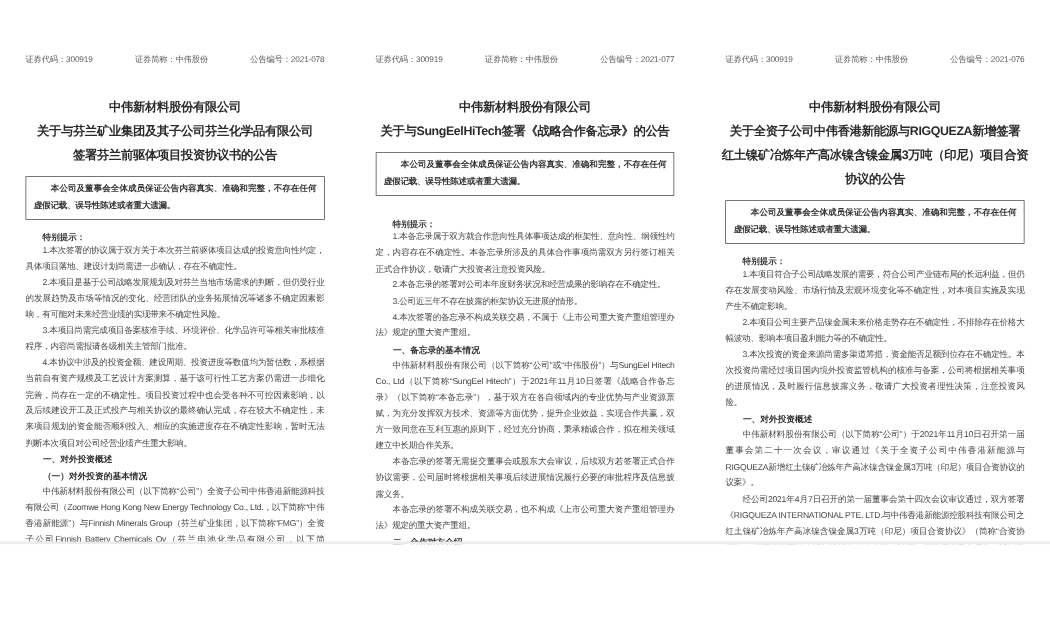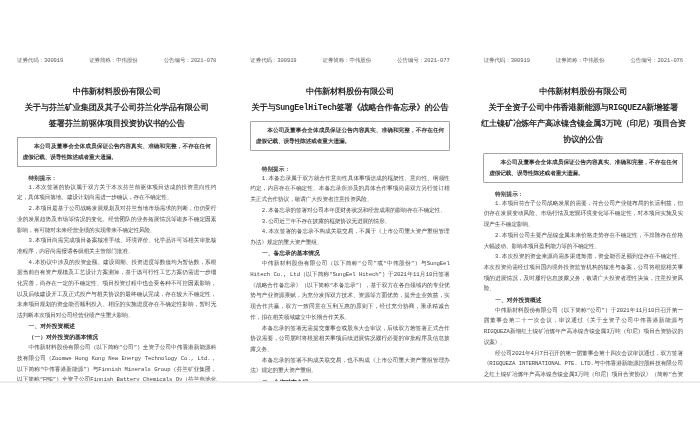--- a/index.html
+++ b/index.html
@@ -1,17 +1,17 @@
 <!DOCTYPE html>
 <html><head>
 <meta charset="utf-8">
 <style>
   html,body{margin:0;padding:0;background:#ffffff;}
   .canvas{position:relative;width:700px;height:363px;overflow:hidden;background:#fff;
-          font-family:Liberation Mono, monospace;margin-top:20px;}
+          font-family:Liberation Sans, sans-serif;}
   .scale-wrap{width:1400px;height:842px;transform:scale(0.5);transform-origin:0 0;display:flex;}
   .page{width:466.66px;height:842px;box-sizing:border-box;padding:72px 34px 0 34px;
         position:relative;overflow:hidden;color:#3f3f3f;background:#fff;}
   .hdr{display:flex;justify-content:space-between;font-size:11px;color:#5a5a5a;
        letter-spacing:-0.2px;white-space:nowrap;}
   .titleblk{margin-top:40px;text-align:center;font-weight:bold;color:#2a2a2a;}
   .titleblk .tline{font-size:16.5px;line-height:32px;letter-spacing:-0.5px;margin:0 -6px;}
   .box{border:1px solid #4a4a4a;margin-top:12px;padding:5px 10px 7px 10px;
        font-weight:bold;font-size:11.4px;line-height:22px;text-align:justify;
        text-indent:2em;color:#333;letter-spacing:-0.3px;}

